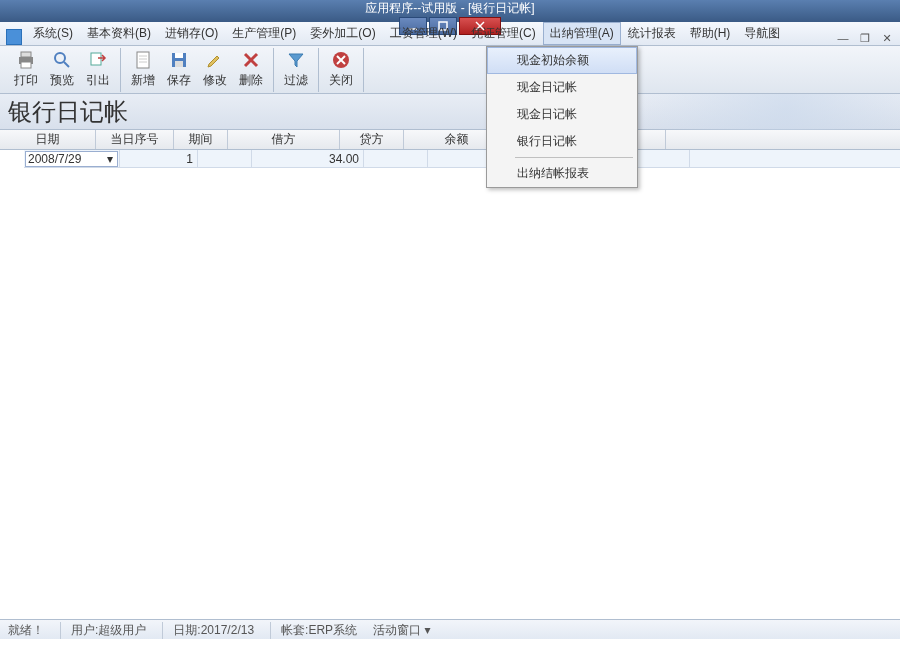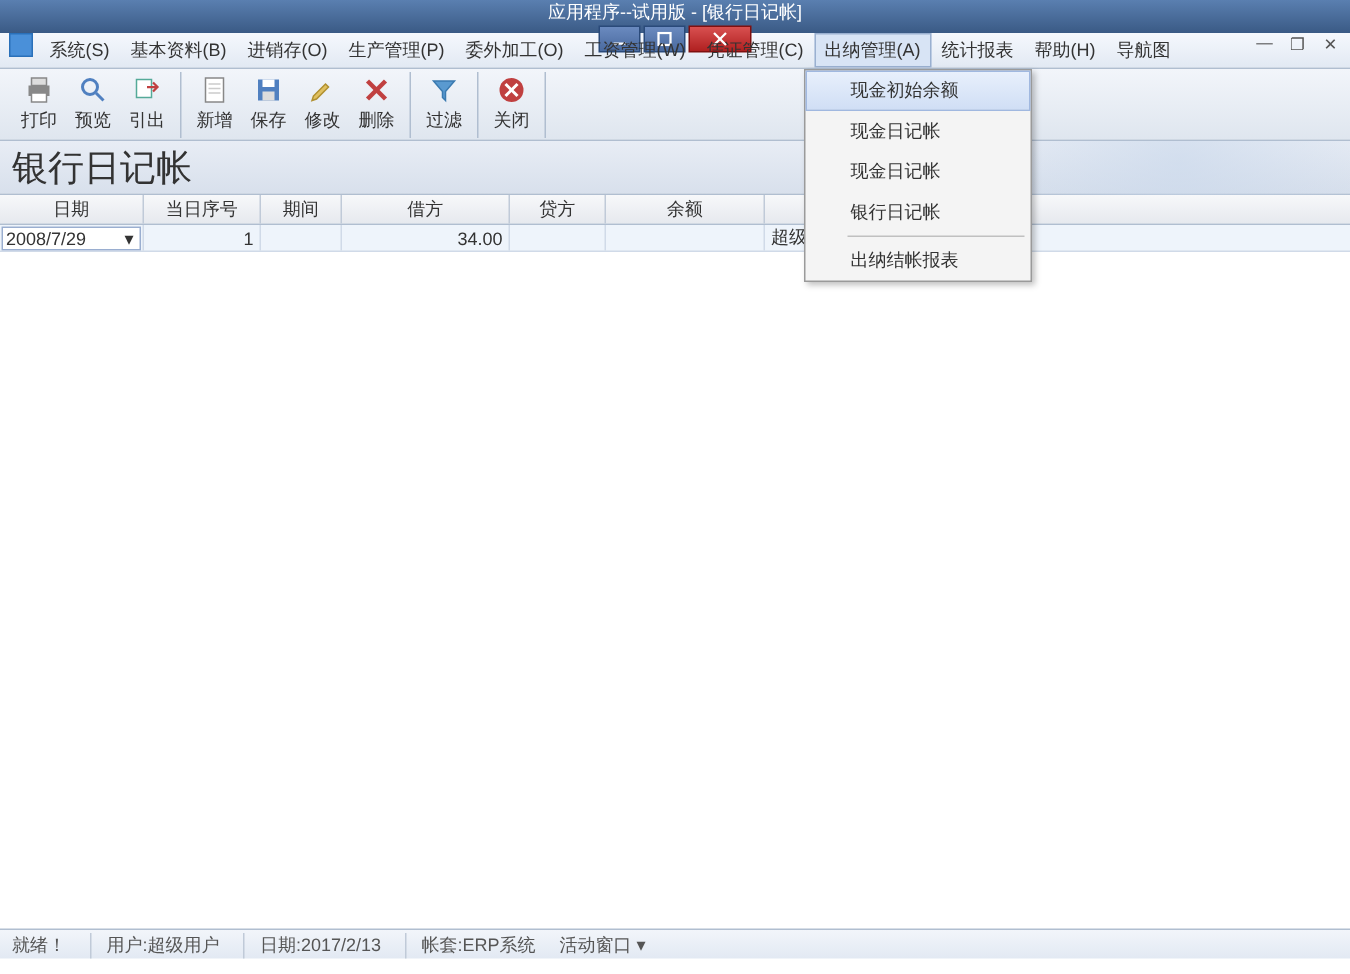--- a/index.html
+++ b/index.html
@@ -6,28 +6,28 @@
     body { font-family: "Microsoft YaHei", SimSun, Arial, sans-serif; font-size: 12px; background: #fff; overflow: hidden; width: 900px; height: 649px; }
     
     .title-bar { height: 22px; background: linear-gradient(#5a7fb0, #3a5a85); display: flex; align-items: center; color: #fff; padding: 0 4px; flex-direction: column; }
     .title-bar .icon-sm { width: 14px; height: 14px; background: #d97b2f; margin-right: 4px; }
     .title-bar .title-text { flex: 1; font-size: 12px; }
     .win-controls { display: flex; gap: 2px; }
     .win-btn { width: 28px; height: 18px; background: linear-gradient(#6a8abf, #4a6a9f); border: 1px solid #2a4a7a; display: inline-flex; align-items: center; justify-content: center; color: #fff; font-size: 11px; cursor: pointer; }
     .win-btn.close { background: linear-gradient(#d85050, #b02020); border-color: #801010; width: 42px; }
     .win-btn svg { width: 10px; height: 10px; }
     
-    .menu-bar { height: 24px; background: linear-gradient(#f5f8fd, #e2e9f3); border-bottom: 1px solid #b0bed0; display: flex; align-items: flex-start; padding: 0 2px; }
+    .menu-bar { height: 24px; background: linear-gradient(#f5f8fd, #e2e9f3); border-bottom: 1px solid #b0bed0; display: flex; align-items: flex-end; padding: 0 2px; }
     .menu-bar .mb-icon { width: 16px; height: 16px; background: #4a90d9; border: 1px solid #2a70b9; margin: 0 4px; }
     .menu-item { padding: 3px 7px; cursor: pointer; color: #333; position: relative; }
     .menu-item.active { background: #d8e4f5; border: 1px solid #9ab0d0; padding: 2px 6px; }
     .menu-spacer { flex: 1; }
     .mdi-btn { width: 16px; height: 14px; margin: 0 3px; cursor: pointer; color: #555; display: inline-flex; align-items: center; justify-content: center; font-size: 11px;}
     
-    .dropdown { position: absolute; top: 46px; left: 536px; width: 152px; background: #f4f4f4; border: 1px solid #9a9a9a; box-shadow: 2px 2px 4px rgba(0,0,0,0.25); z-index: 100; }
+    .dropdown { position: absolute; top: 46px; left: 486px; width: 152px; background: #f4f4f4; border: 1px solid #9a9a9a; box-shadow: 2px 2px 4px rgba(0,0,0,0.25); z-index: 100; }
     .dropdown-item { padding: 5px 14px 5px 30px; cursor: pointer; color: #333; font-size: 12px; }
     .dropdown-item.hover { background: linear-gradient(#e8f0fc, #d0def5); border: 1px solid #a0b8e0; padding: 4px 13px 4px 29px; }
     .dropdown-sep { height: 1px; background: #c0c0c0; margin: 2px 4px 2px 28px; }
     
     .toolbar { height: 48px; background: linear-gradient(#f2f5fa, #dfe6ef); border-bottom: 1px solid #b0bed0; display: flex; align-items: center; padding: 16px 4px; }
     .tool-group { display: flex; align-items: center; border-right: 1px solid #b0bed0; padding: 0 4px; height: 44px; }
     .tool-btn { display: flex; flex-direction: column; align-items: center; justify-content: center; padding: 2px 6px; cursor: pointer; min-width: 30px; }
     .tool-icon { width: 20px; height: 20px; margin-bottom: 2px; display: flex; align-items: center; justify-content: center; }
     .tool-label { font-size: 12px; color: #333; }
     
@@ -38,21 +38,21 @@
     .grid-header { height: 20px; background: linear-gradient(#f7f8fa, #e6e9ee); border-bottom: 1px solid #b0bed0; display: flex; }
     .gh-cell { border-right: 1px solid #c0cad8; display: flex; align-items: center; justify-content: center; color: #333; font-size: 12px; }
     .c-date { width: 96px; }
     .c-seq { width: 78px; }
     .c-period { width: 54px; }
     .c-debit { width: 112px; }
     .c-credit { width: 64px; }
     .c-balance { width: 106px; }
     .c-approver { width: 156px; }
     
-    .grid-row { height: 18px; background: #eef4fb; border-bottom: 1px solid #d0dae8; display: flex; }
+    .grid-row { height: 18px; background: #eef4fb; border-bottom: 1px solid #d0dae8; display: flex; margin-left: 24px; }
     .gr-cell { border-right: 1px solid #d0dae8; display: flex; align-items: center; padding: 0 4px; font-size: 12px; color: #333; }
     .gr-cell.num { justify-content: flex-end; }
     .gr-cell.center { justify-content: center; }
     .date-cell { display: flex; align-items: center; border: 1px solid #9aaed0; background: #fff; padding: 0 2px; width: 94px; height: 16px; }
     .date-cell .dd { width: 10px; text-align: center; cursor: pointer; }
     
     .content { height: 451px; background: #fff; }
     
     .status-bar { height: 20px; background: linear-gradient(#f2f5fa, #e2e9f3); border-top: 1px solid #b0bed0; display: flex; align-items: flex-end; padding: 0 8px; font-size: 12px; color: #555; }
     .status-seg { padding-right: 14px; margin-right: 2px;}

